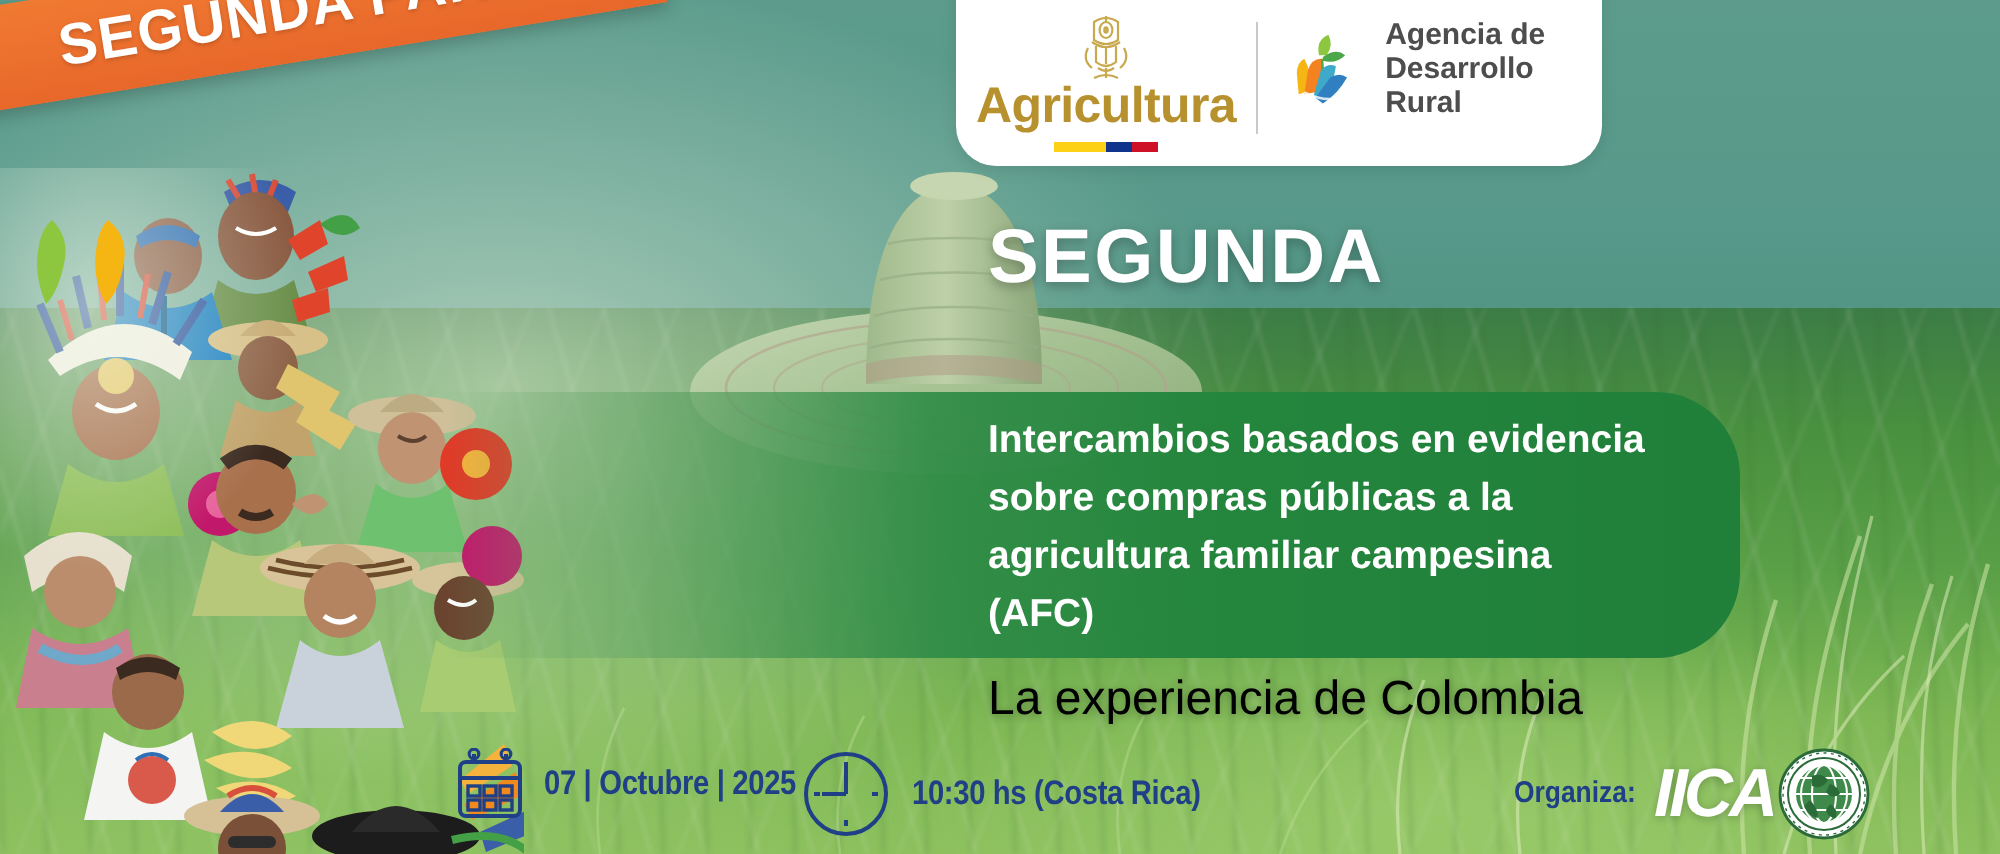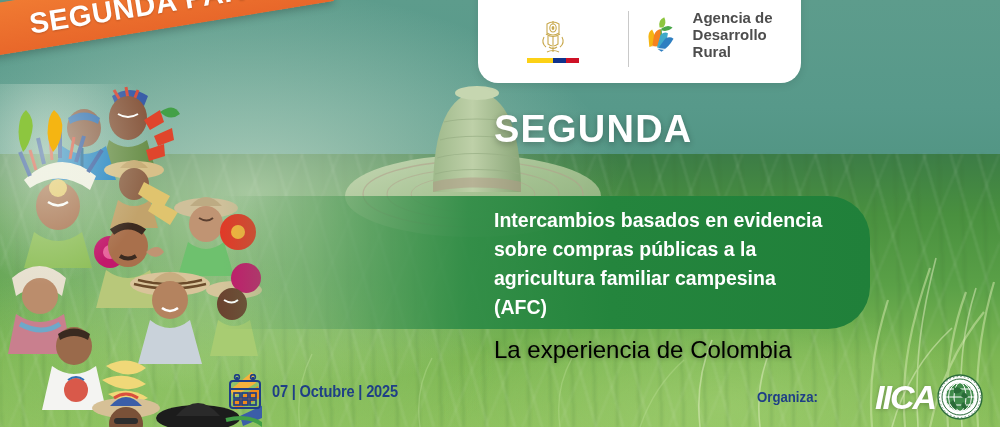--- a/index.html
+++ b/index.html
@@ -129,21 +129,21 @@
   .info-time { position: absolute; left: 400px; top: 374px; display: flex; align-items: center; gap: 10px; }
   .info-label {
     color: #1f3f86; font-weight: bold; font-size: 17px; letter-spacing: -.2px;
     white-space: nowrap; transform: scaleX(.86); transform-origin: left center;
   }
   .organiza {
     position: absolute; left: 757px; top: 388px;
     color: #1f3f86; font-weight: bold; font-size: 15px;
     transform: scaleX(.88); transform-origin: left center;
   }
-  .iica-logo { position: absolute; left: 827px; top: 374px; display: flex; align-items: center; gap: 2px; margin-left: 48px; }
+  .iica-logo { position: absolute; left: 827px; top: 374px; display: flex; align-items: center; gap: 2px; }
   .iica-word {
     color: #fff; font-size: 34px; font-weight: bold; font-style: italic;
     letter-spacing: -2px; text-shadow: 0 1px 4px rgba(0,0,0,.22);
   }
 </style>
 </head>
 <body>
 
 <div class="banner">
 
@@ -371,20 +371,21 @@
           <path d="M10 17 l0 8 q5 4 10 0 l0-8"></path>
           <path d="M15 17 l0 9"></path>
           <path d="M6 18 q-3 6 2 10"></path>
           <path d="M24 18 q3 6-2 10"></path>
           <path d="M11 28 q4 3 8 0"></path>
           <path d="M15 28 l0 5"></path>
           <path d="M9 33 q6-3 12 0"></path>
         </g>
         <ellipse cx="15" cy="9" rx="1.4" ry="1.9" fill="#c9a94e"></ellipse>
       </svg>
+      <div class="agri-word">Agricultura</div>
       <div class="agri-flag">
           <i></i>
           <i></i>
           <i></i>
         </div>
     </div>
 
     <div class="logo-divider"></div>
 
     <div class="logo-adr">
@@ -425,20 +426,29 @@
           <rect x="14" y="19" width="6" height="5"></rect>
         <rect x="22" y="19" width="6" height="5"></rect>
         <rect x="6" y="26" width="6" height="5"></rect>
           <rect x="14" y="26" width="6" height="5"></rect>
         <rect x="22" y="26" width="6" height="5"></rect>
       </g>
     </svg>
     <span class="info-label">07 | Octubre | 2025</span>
   </div>
 
+  <div class="info-time">
+    <svg width="46" height="46" viewBox="0 0 46 46">
+      <circle cx="23" cy="23" r="20" fill="none" stroke="#1f3f86" stroke-width="2"></circle>
+      <path d="M23 7 l0 3 M23 36 l0 3 M7 23 l3 0 M36 23 l3 0" stroke="#1f3f86" stroke-width="2"></path>
+      <path d="M23 23 l0-14" stroke="#1f3f86" stroke-width="2"></path>
+      <path d="M23 23 l-12 0" stroke="#1f3f86" stroke-width="2"></path>
+    </svg>
+    <span class="info-label">10:30 hs (Costa Rica)</span>
+  </div>
 
   <div class="organiza">Organiza:</div>
 
   <div class="iica-logo">
     <span class="iica-word">IICA</span>
     <svg width="46" height="46" viewBox="0 0 46 46">
       <circle cx="23" cy="23" r="22" fill="#fff"></circle>
       <circle cx="23" cy="23" r="22" fill="none" stroke="#2b6b3a" stroke-width="1.4"></circle>
       <circle cx="23" cy="23" r="18" fill="none" stroke="#2b6b3a" stroke-width="1"></circle>
       <circle cx="23" cy="23" r="14.5" fill="#3f8a4a"></circle>

